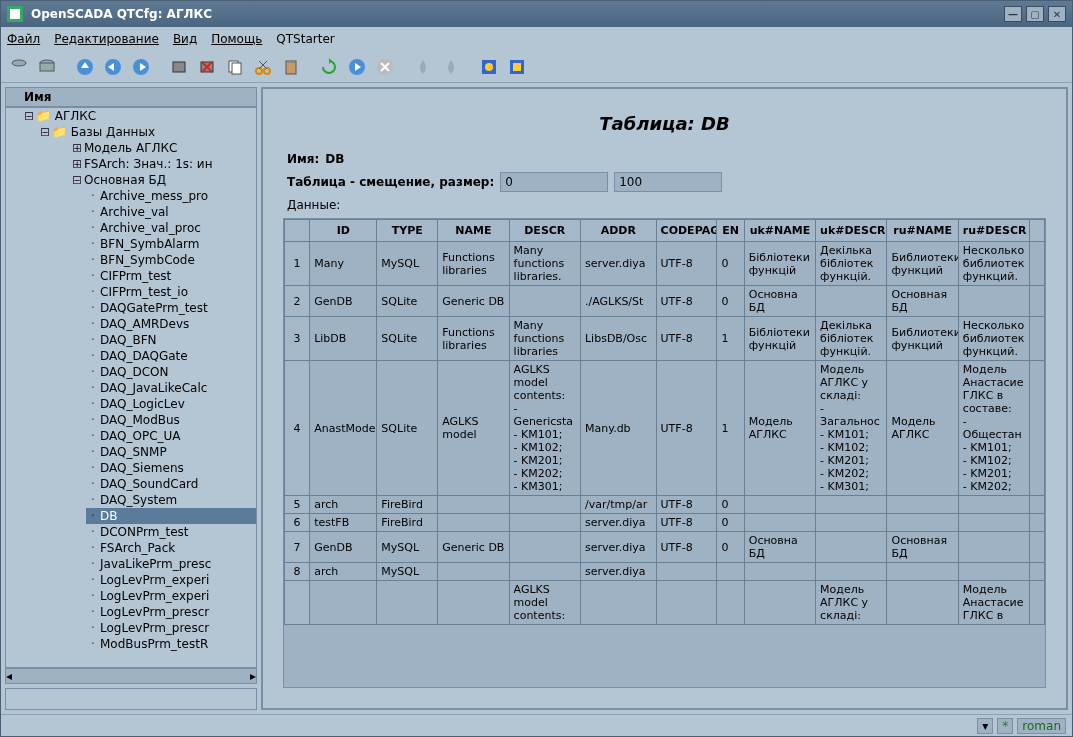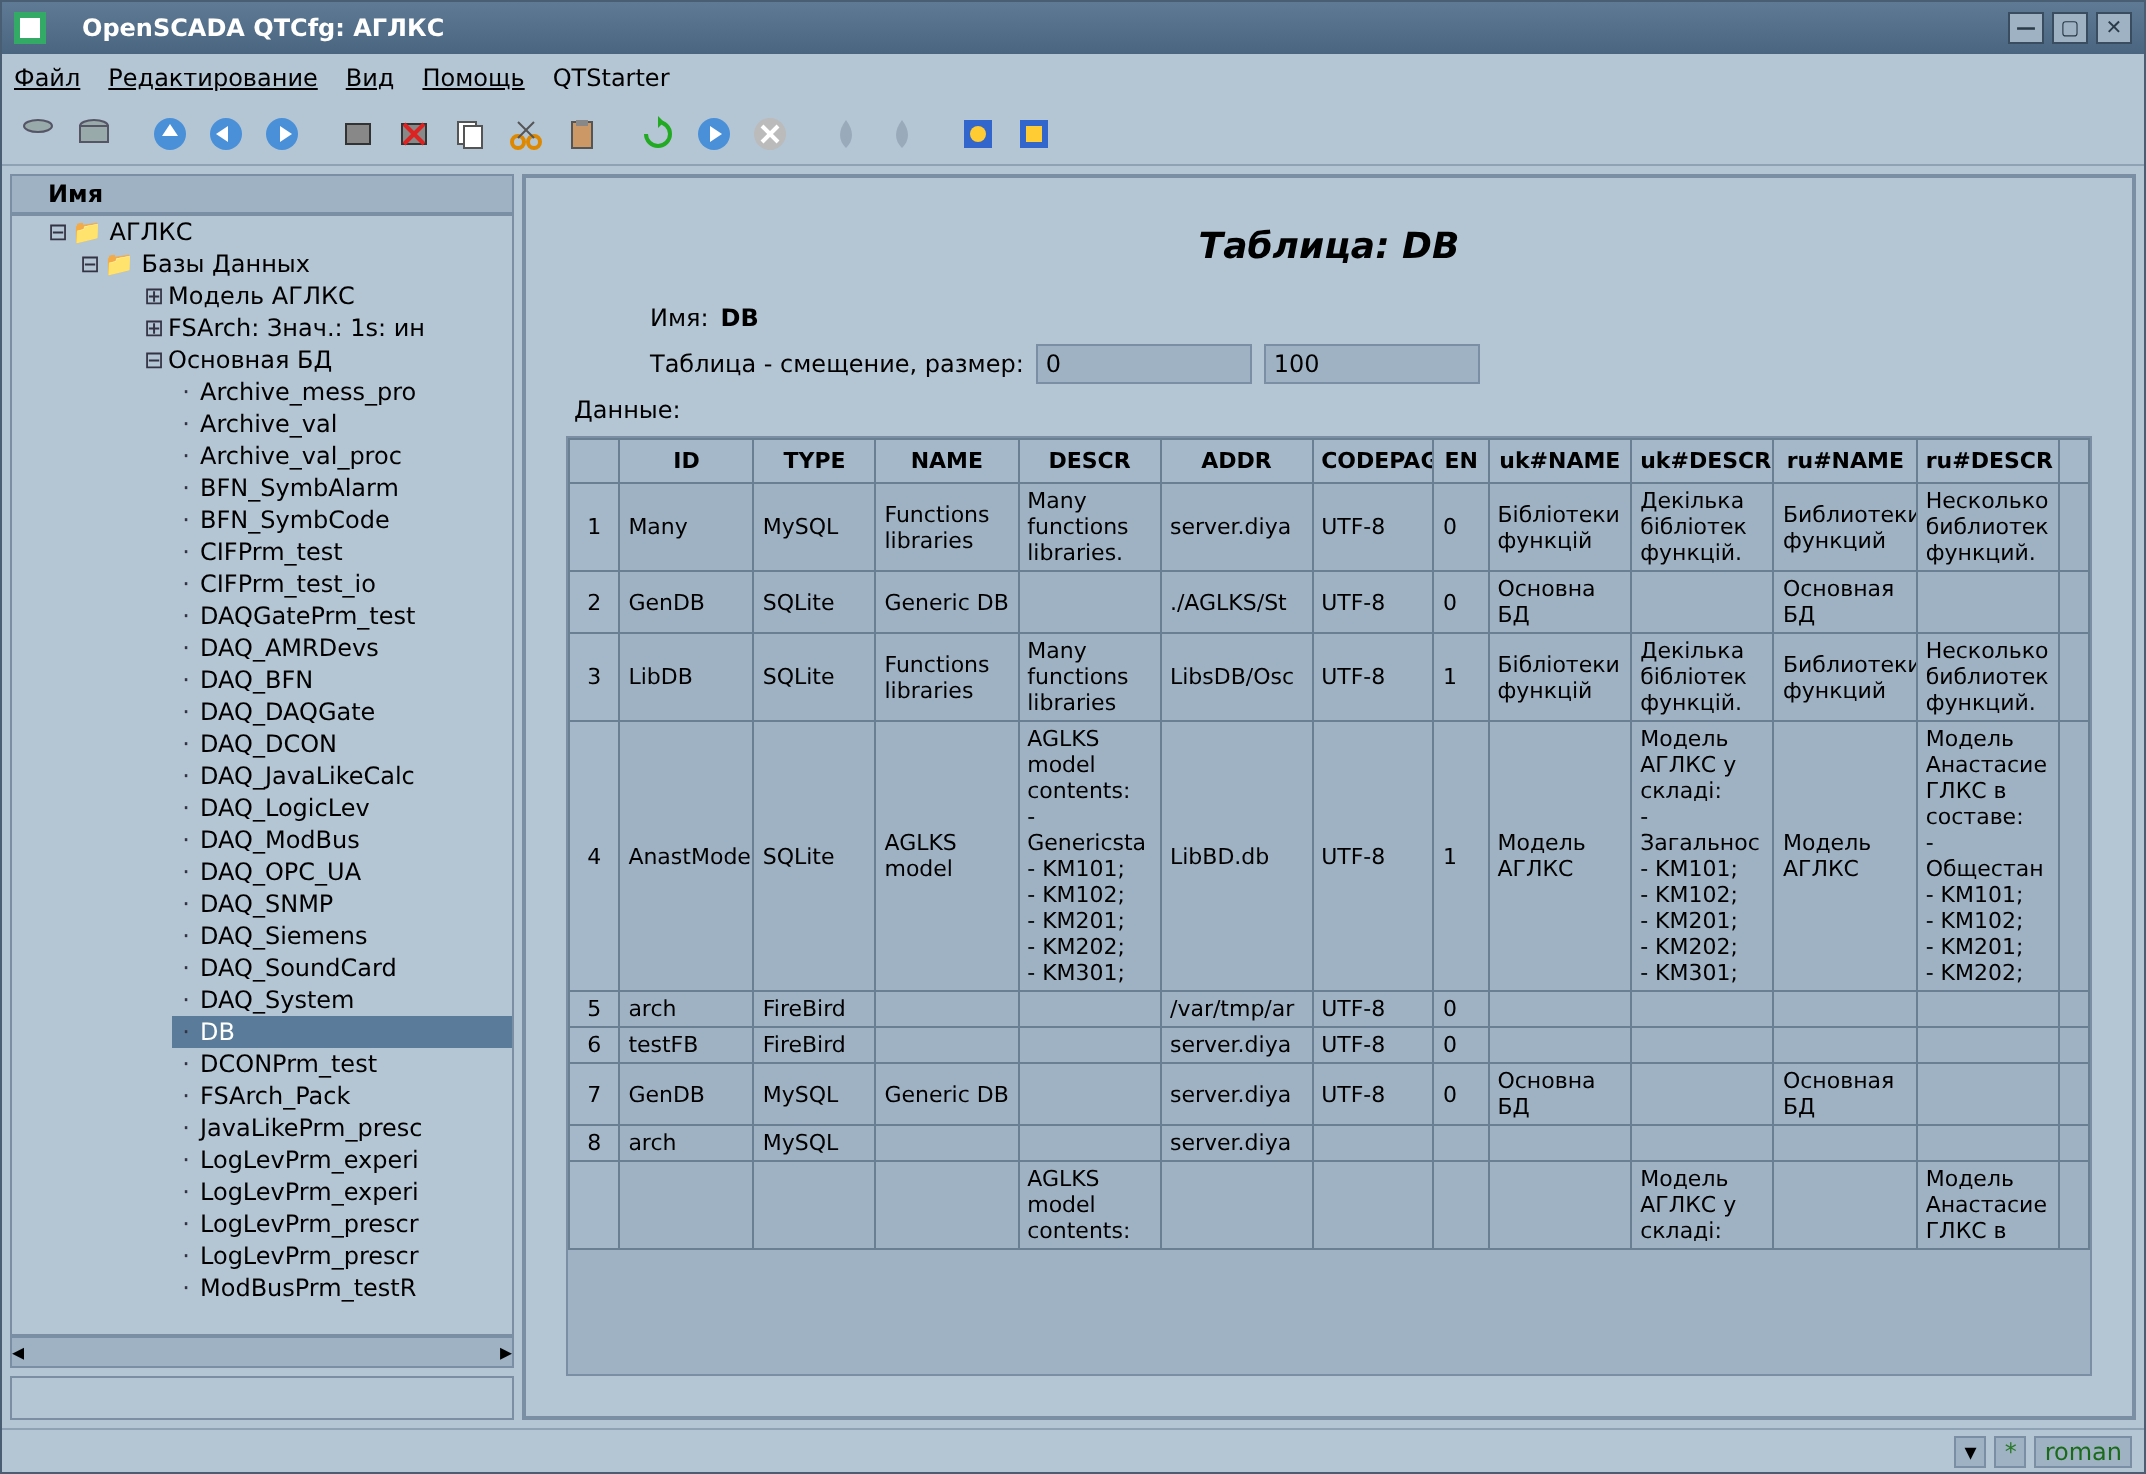--- a/index.html
+++ b/index.html
@@ -1,18 +1,18 @@
 <!DOCTYPE html>
 <html><head>
 <meta charset="utf-8">
 <style>
 * { box-sizing: border-box; margin: 0; padding: 0; font-family: "DejaVu Sans", Arial, sans-serif; font-size: 12px; }
 body { background: #6b88a0; width: 1073px; height: 737px; overflow: hidden; }
 .window { background: #b4c5d4; border: 1px solid #4a5e73; width: 100%; height: 100%; display: flex; flex-direction: column; }
-.titlebar { background: linear-gradient(#5e7a94,#4a6580); height: 26px; display: flex; align-items: center; color: #fff; padding: 0 6px; font-weight: bold; gap: 10px; }
+.titlebar { background: linear-gradient(#5e7a94,#4a6580); height: 26px; display: flex; align-items: center; color: #fff; padding: 0 6px; font-weight: bold; }
 .titlebar .app-icon { width: 16px; height: 16px; margin-right: 8px; }
 .titlebar-right { margin-left: auto; display: flex; gap: 4px; }
 .win-btn { width: 18px; height: 16px; background: #9fb2c3; border: 1px solid #3a4d60; display: flex; align-items: center; justify-content: center; cursor: pointer; font-size: 10px; color: #2a3a48; }
 .menubar { height: 24px; display: flex; align-items: center; padding: 0 6px; gap: 14px; background: #b4c5d4; }
 .menubar span { cursor: pointer; }
 .menubar span u { text-decoration: underline; }
 .toolbar { height: 32px; display: flex; align-items: center; padding: 0 6px; gap: 4px; background: #b4c5d4; border-bottom: 1px solid #8da2b5; }
 .tb-sep { width: 6px; }
 .tb-btn { width: 24px; height: 24px; display: flex; align-items: center; justify-content: center; cursor: pointer; border-radius: 3px; }
 .workspace { flex: 1; display: flex; padding: 4px; gap: 4px; overflow: hidden; }
@@ -23,21 +23,21 @@
 .tree-item.sel { background: #5a7c9a; color: #fff; }
 .tree ul { list-style: none; padding-left: 16px; }
 .hscroll { height: 16px; background: #9fb2c3; border: 1px solid #7a8fa3; display: flex; align-items: center; justify-content: space-between; }
 .empty-box { height: 22px; background: #b4c5d4; border: 1px solid #7a8fa3; margin-top: 4px; }
 .right-pane { flex: 1; display: flex; flex-direction: column; background: #b4c5d4; border: 2px solid #7a8fa3; padding: 20px; overflow: hidden; }
 .page-title { text-align: center; font-size: 18px; font-style: italic; font-weight: bold; padding: 4px 0 10px; }
 .tab-strip { display: flex; border-bottom: 1px solid #7a8fa3; }
 .tab { padding: 4px 14px; background: #c5d1dc; border: 1px solid #7a8fa3; border-bottom: none; border-radius: 4px 4px 0 0; cursor: pointer; }
 .form-area { padding: 8px 4px 4px; }
 .form-row { display: flex; align-items: center; margin-bottom: 6px; gap: 6px; }
-.form-row label { font-weight: normal; margin-left: 38px; }
+.form-row label { font-weight: bold; }
 .form-row .bold { font-weight: bold; }
 .num-input { width: 108px; height: 20px; background: #9fb2c3; border: 1px solid #7a8fa3; padding: 0 4px; }
 .data-label { margin-bottom: 2px; }
 .table-wrap { flex: 1; overflow: hidden; border: 1px solid #7a8fa3; background: #9fb2c3; }
 table { border-collapse: collapse; width: 100%; table-layout: fixed; }
 th, td { border: 1px solid #6b7f92; padding: 2px 4px; text-align: left; vertical-align: middle; overflow: hidden; font-size: 11px; }
 th { background: #a5b8c9; font-weight: bold; text-align: center; height: 22px; }
 td.rownum { background: #a5b8c9; text-align: center; font-weight: normal; width: 24px; }
 .statusbar { height: 22px; display: flex; align-items: center; justify-content: flex-end; padding: 0 6px; gap: 4px; background: #b4c5d4; border-top: 1px solid #8da2b5; }
 .status-box { background: #9fb2c3; border: 1px solid #7a8fa3; padding: 0 4px; height: 16px; display: flex; align-items: center; }
@@ -320,21 +320,21 @@
                 <td style="white-space: pre-line;">AnastMode</td>
                 <td style="white-space: pre-line;">SQLite</td>
                 <td style="white-space: pre-line;">AGLKS model</td>
                 <td style="white-space: pre-line;">AGLKS model contents:
 - Genericsta
 - KM101;
 - KM102;
 - KM201;
 - KM202;
 - KM301;</td>
-                <td style="white-space: pre-line;">LibBD.db</td>
+                <td style="white-space: pre-line;">Many.db</td>
                 <td style="white-space: pre-line;">UTF-8</td>
                 <td style="white-space: pre-line;">1</td>
                 <td style="white-space: pre-line;">Модель АГЛКС</td>
                 <td style="white-space: pre-line;">Модель АГЛКС у складі:
 - Загальнос
 - KM101;
 - KM102;
 - KM201;
 - KM202;
 - KM301;</td>

